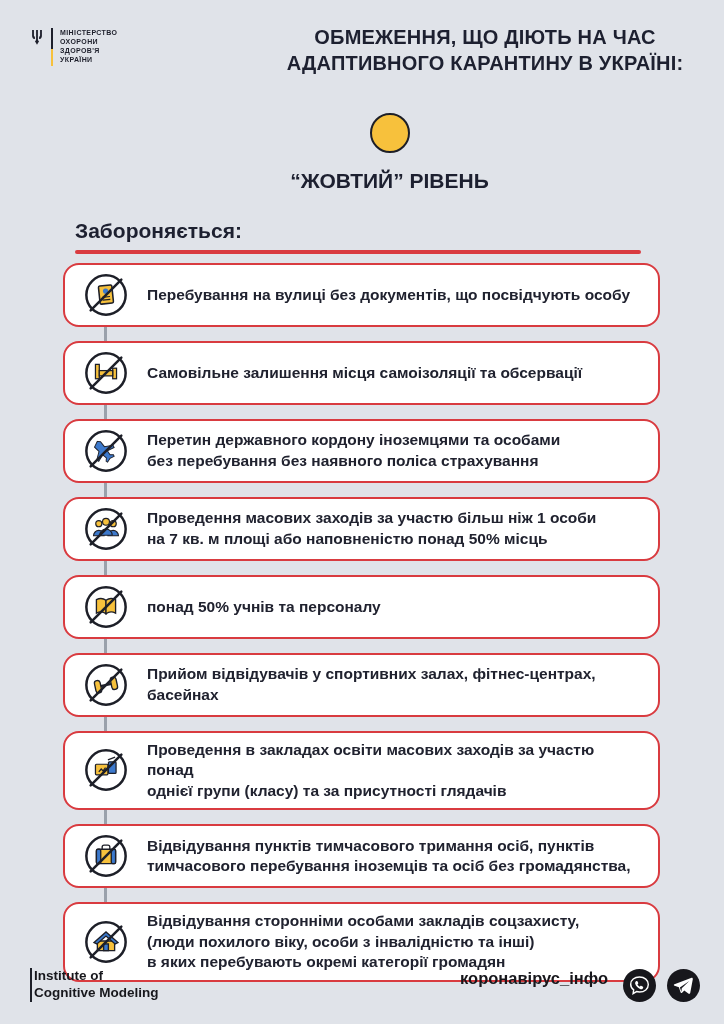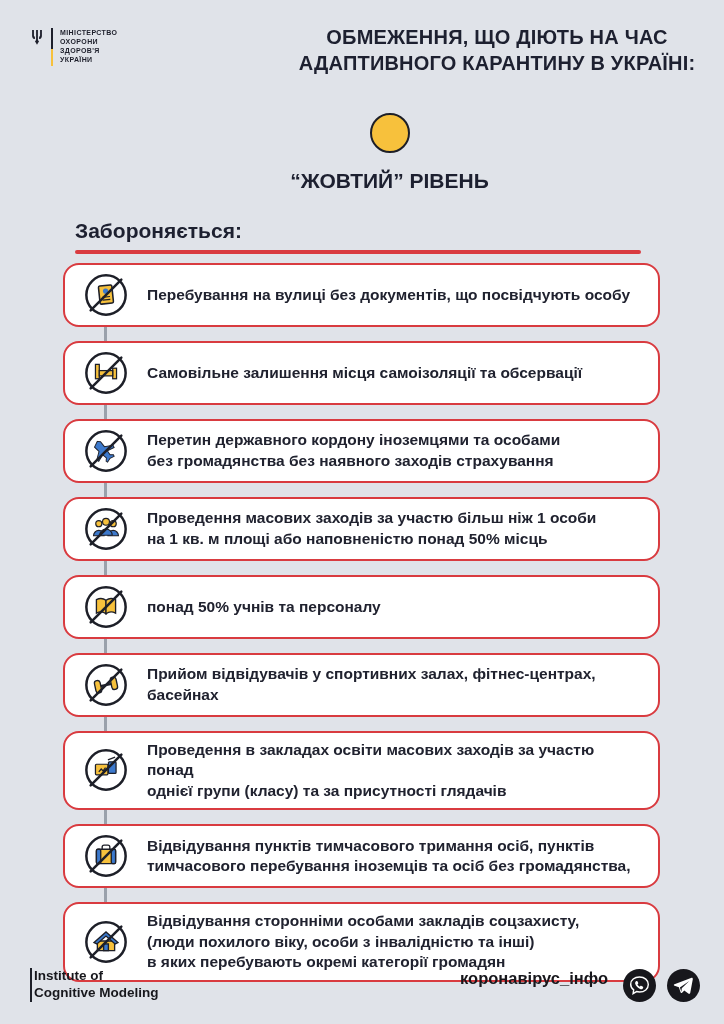--- a/index.html
+++ b/index.html
@@ -1,20 +1,20 @@
 <!DOCTYPE html>
 <html><head>
 <meta charset="utf-8">
 <style>
   html,body{margin:0;padding:0;}
   body{width:724px;height:1024px;background:#e0e3e9;font-family:"Liberation Sans",sans-serif;}
   .page{position:relative;width:724px;height:1024px;background:#e0e3e9;overflow:hidden;color:#20222f;}
 
   
-  .header{display:flex;justify-content:space-between;align-items:flex-start;padding:24px 22px 0 30px;}
+  .header{display:flex;justify-content:space-between;align-items:flex-start;padding:24px 34px 0 30px;}
   .ministry-logo{display:flex;align-items:flex-start;gap:7px;padding-top:4px;}
   .logo-divider{width:2px;height:38px;background:linear-gradient(to bottom,#1d1f2b 0 55%,#f7c13c 55% 100%);}
   .logo-text{font-size:7px;font-weight:bold;letter-spacing:.4px;line-height:1.3;color:#1d1f2b;text-transform:uppercase;}
   .title{margin:0;width:410px;text-align:center;font-size:20px;line-height:1.32;font-weight:bold;color:#1d2030;letter-spacing:.2px;}
   .title span{display:block;}
 
   
   .level-row{display:flex;align-items:center;gap:16px;margin:36px 0 0 55px;flex-direction:column;}
   .level-dot{width:40px;height:40px;border-radius:50%;background:#f7c13c;border:2.5px solid #1d1f28;box-sizing:border-box;}
   .level-label{font-size:21px;font-weight:bold;color:#1d2030;}
@@ -118,42 +118,42 @@
     <div class="restriction-box">
       <div class="icon-wrap">
           <svg viewBox="0 0 48 48" width="46" height="46" aria-hidden="true">
     <circle cx="24" cy="24" r="20.5" fill="#ffffff" stroke="#1d1f28" stroke-width="2.6"></circle>
     <path transform="rotate(-42 24 24)" d="M24 10.5 l2.2 2.5 -.4 6.5 7.6 5 -.6 2.4 -7.6 -2.2 -.6 5 2.5 2.4 -.5 1.7 -4.6 -1.3 -4.6 1.3 -.5 -1.7 2.5 -2.4 -.6 -5 -7.6 2.2 -.6 -2.4 7.6 -5 -.4 -6.5 z" fill="#3c79cc" stroke="#1d1f28" stroke-width="1"></path>
     <line x1="8" y1="40" x2="40" y2="8" stroke="#1d1f28" stroke-width="2.6" stroke-linecap="round"></line>
   </svg>
         </div>
       <div class="restriction-text">
           <div>Перетин державного кордону іноземцями та особами</div>
-          <div>без громадянства без наявного заходів страхування</div>
+          <div>без перебування без наявного поліса страхування</div>
         </div>
     </div>
 
     <div class="restriction-box">
       <div class="icon-wrap">
           <svg viewBox="0 0 48 48" width="46" height="46" aria-hidden="true">
     <circle cx="24" cy="24" r="20.5" fill="#ffffff" stroke="#1d1f28" stroke-width="2.6"></circle>
     <g stroke="#1d1f28" stroke-width="1.2">
               <circle cx="16.5" cy="18.5" r="3.2" fill="#f7c13c"></circle>
               <circle cx="31.5" cy="18.5" r="3.2" fill="#f7c13c"></circle>
               <path d="M11 31 a5.5 5.5 0 0 1 11 0 z" fill="#3c79cc"></path>
               <path d="M26 31 a5.5 5.5 0 0 1 11 0 z" fill="#3c79cc"></path>
               <circle cx="24" cy="16.5" r="3.6" fill="#f7c13c"></circle>
               <path d="M17.5 30.5 a6.5 6.5 0 0 1 13 0 z" fill="#3c79cc"></path>
             </g>
     <line x1="8" y1="40" x2="40" y2="8" stroke="#1d1f28" stroke-width="2.6" stroke-linecap="round"></line>
   </svg>
         </div>
       <div class="restriction-text">
           <div>Проведення масових заходів за участю більш ніж 1 особи</div>
-          <div>на 1 кв. м площі або наповненістю понад 50% місць</div>
+          <div>на 7 кв. м площі або наповненістю понад 50% місць</div>
         </div>
     </div>
 
     <div class="restriction-box">
       <div class="icon-wrap">
           <svg viewBox="0 0 48 48" width="46" height="46" aria-hidden="true">
     <circle cx="24" cy="24" r="20.5" fill="#ffffff" stroke="#1d1f28" stroke-width="2.6"></circle>
     <g stroke="#1d1f28" stroke-width="1.4" fill="#f7c13c">
               <path d="M24 17 c-3 -2.2 -7 -2.2 -10 -.6 v14 c3 -1.6 7 -1.6 10 .6 z"></path>
               <path d="M24 17 c3 -2.2 7 -2.2 10 -.6 v14 c-3 -1.6 -7 -1.6 -10 .6 z"></path>

